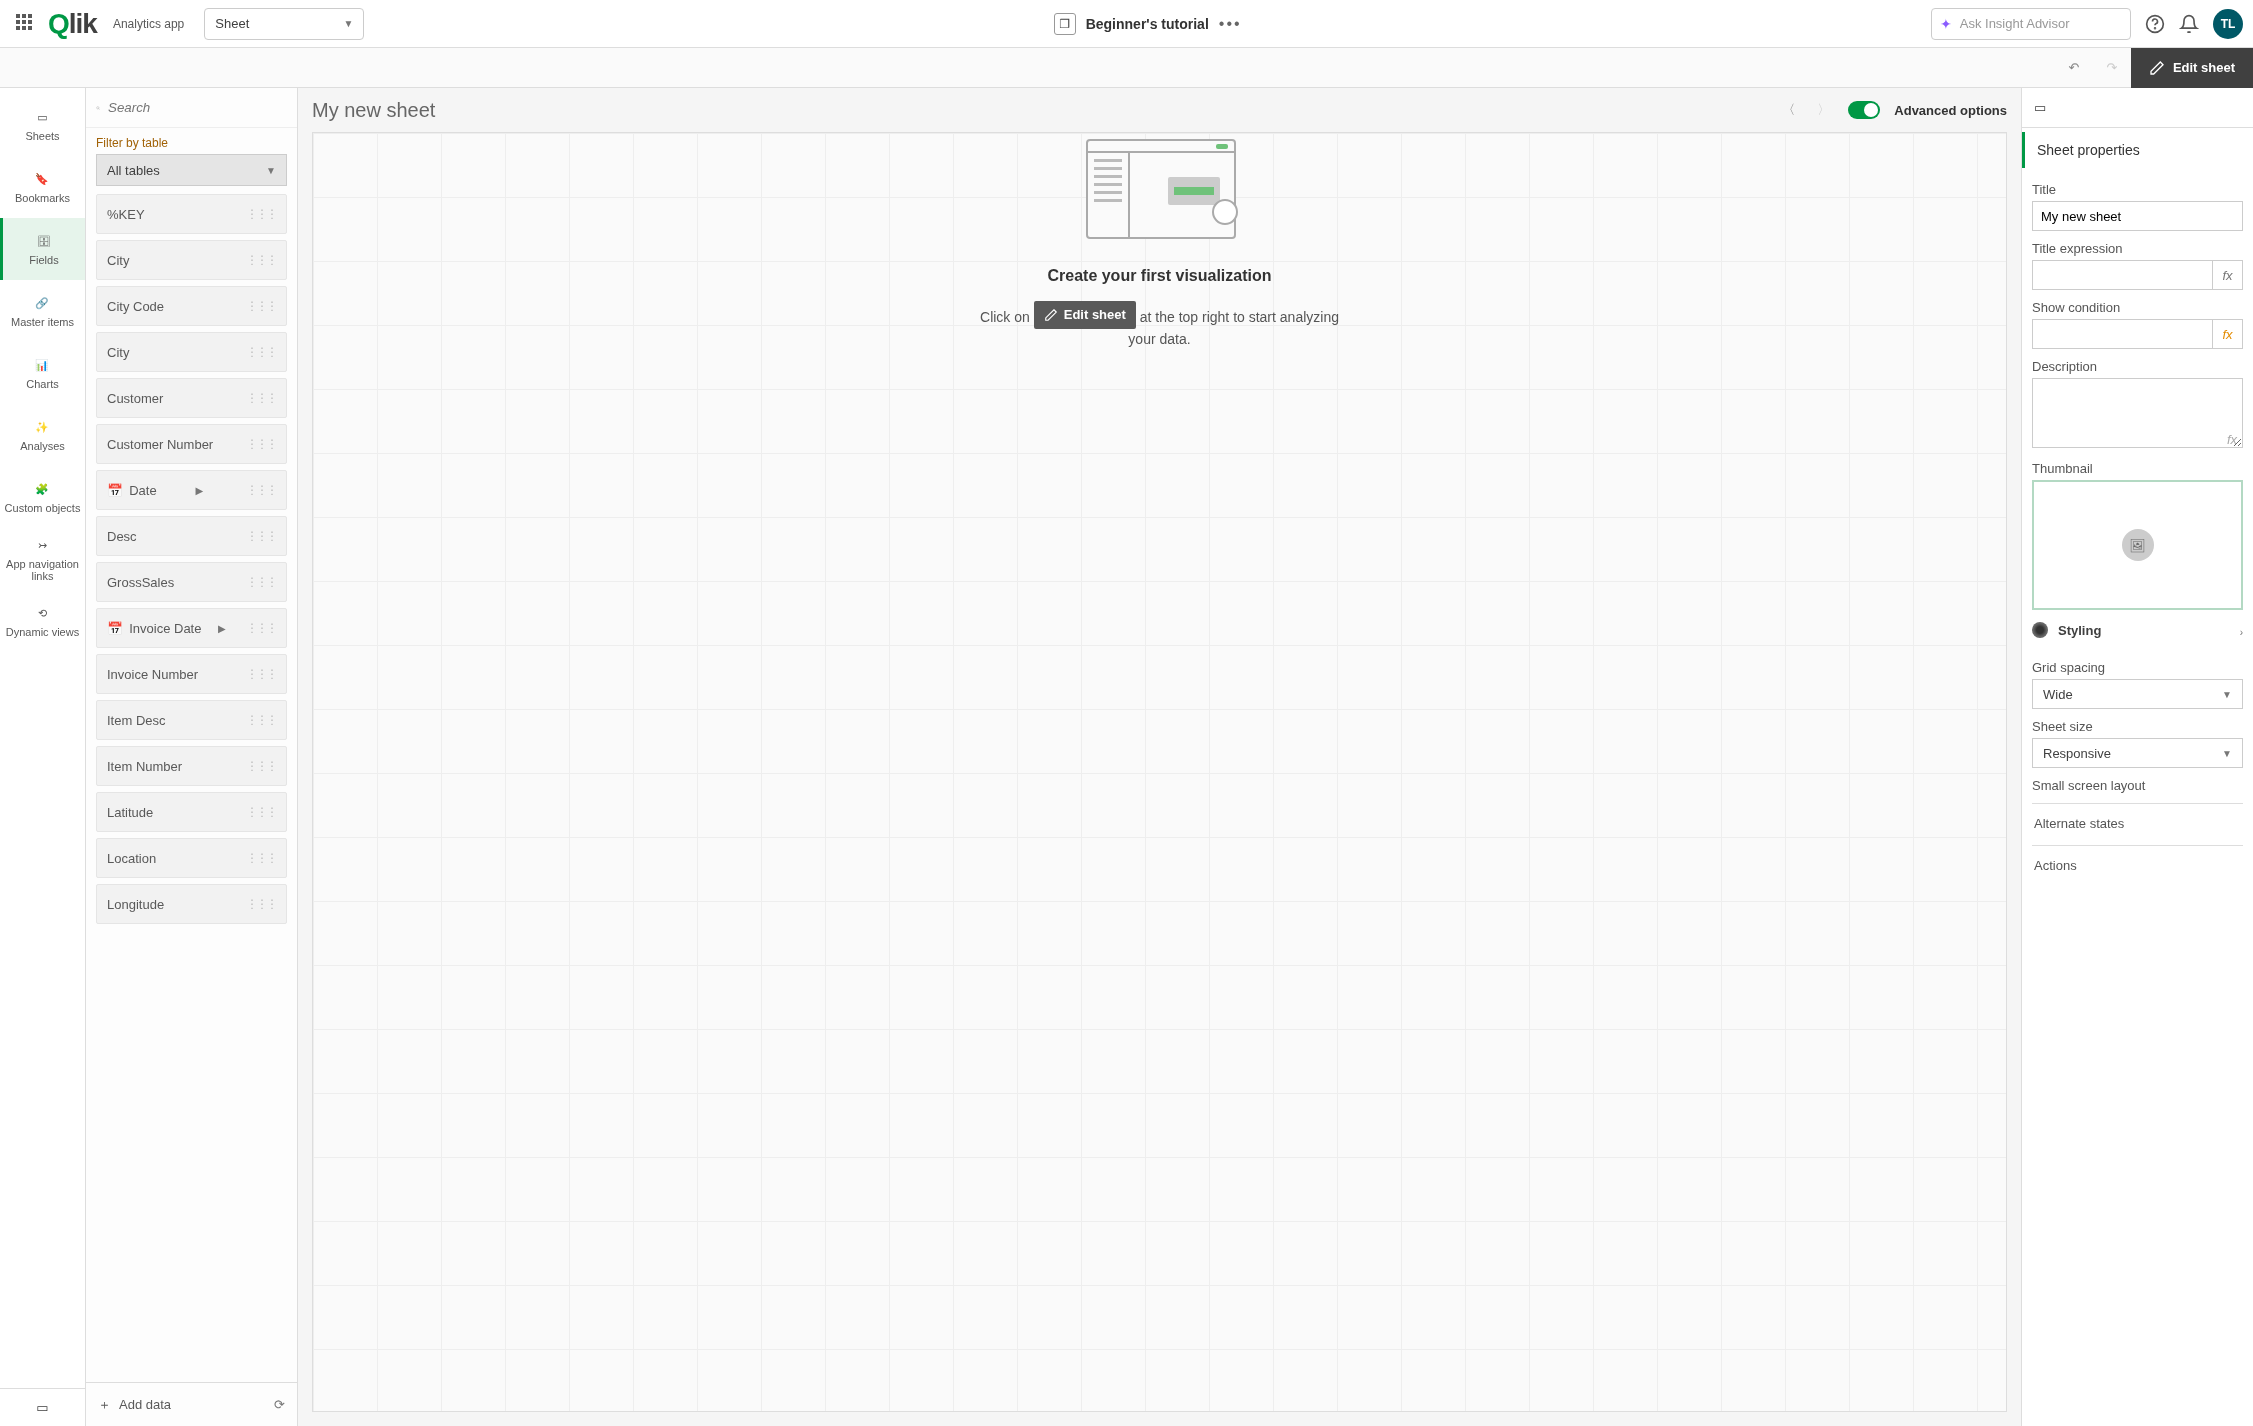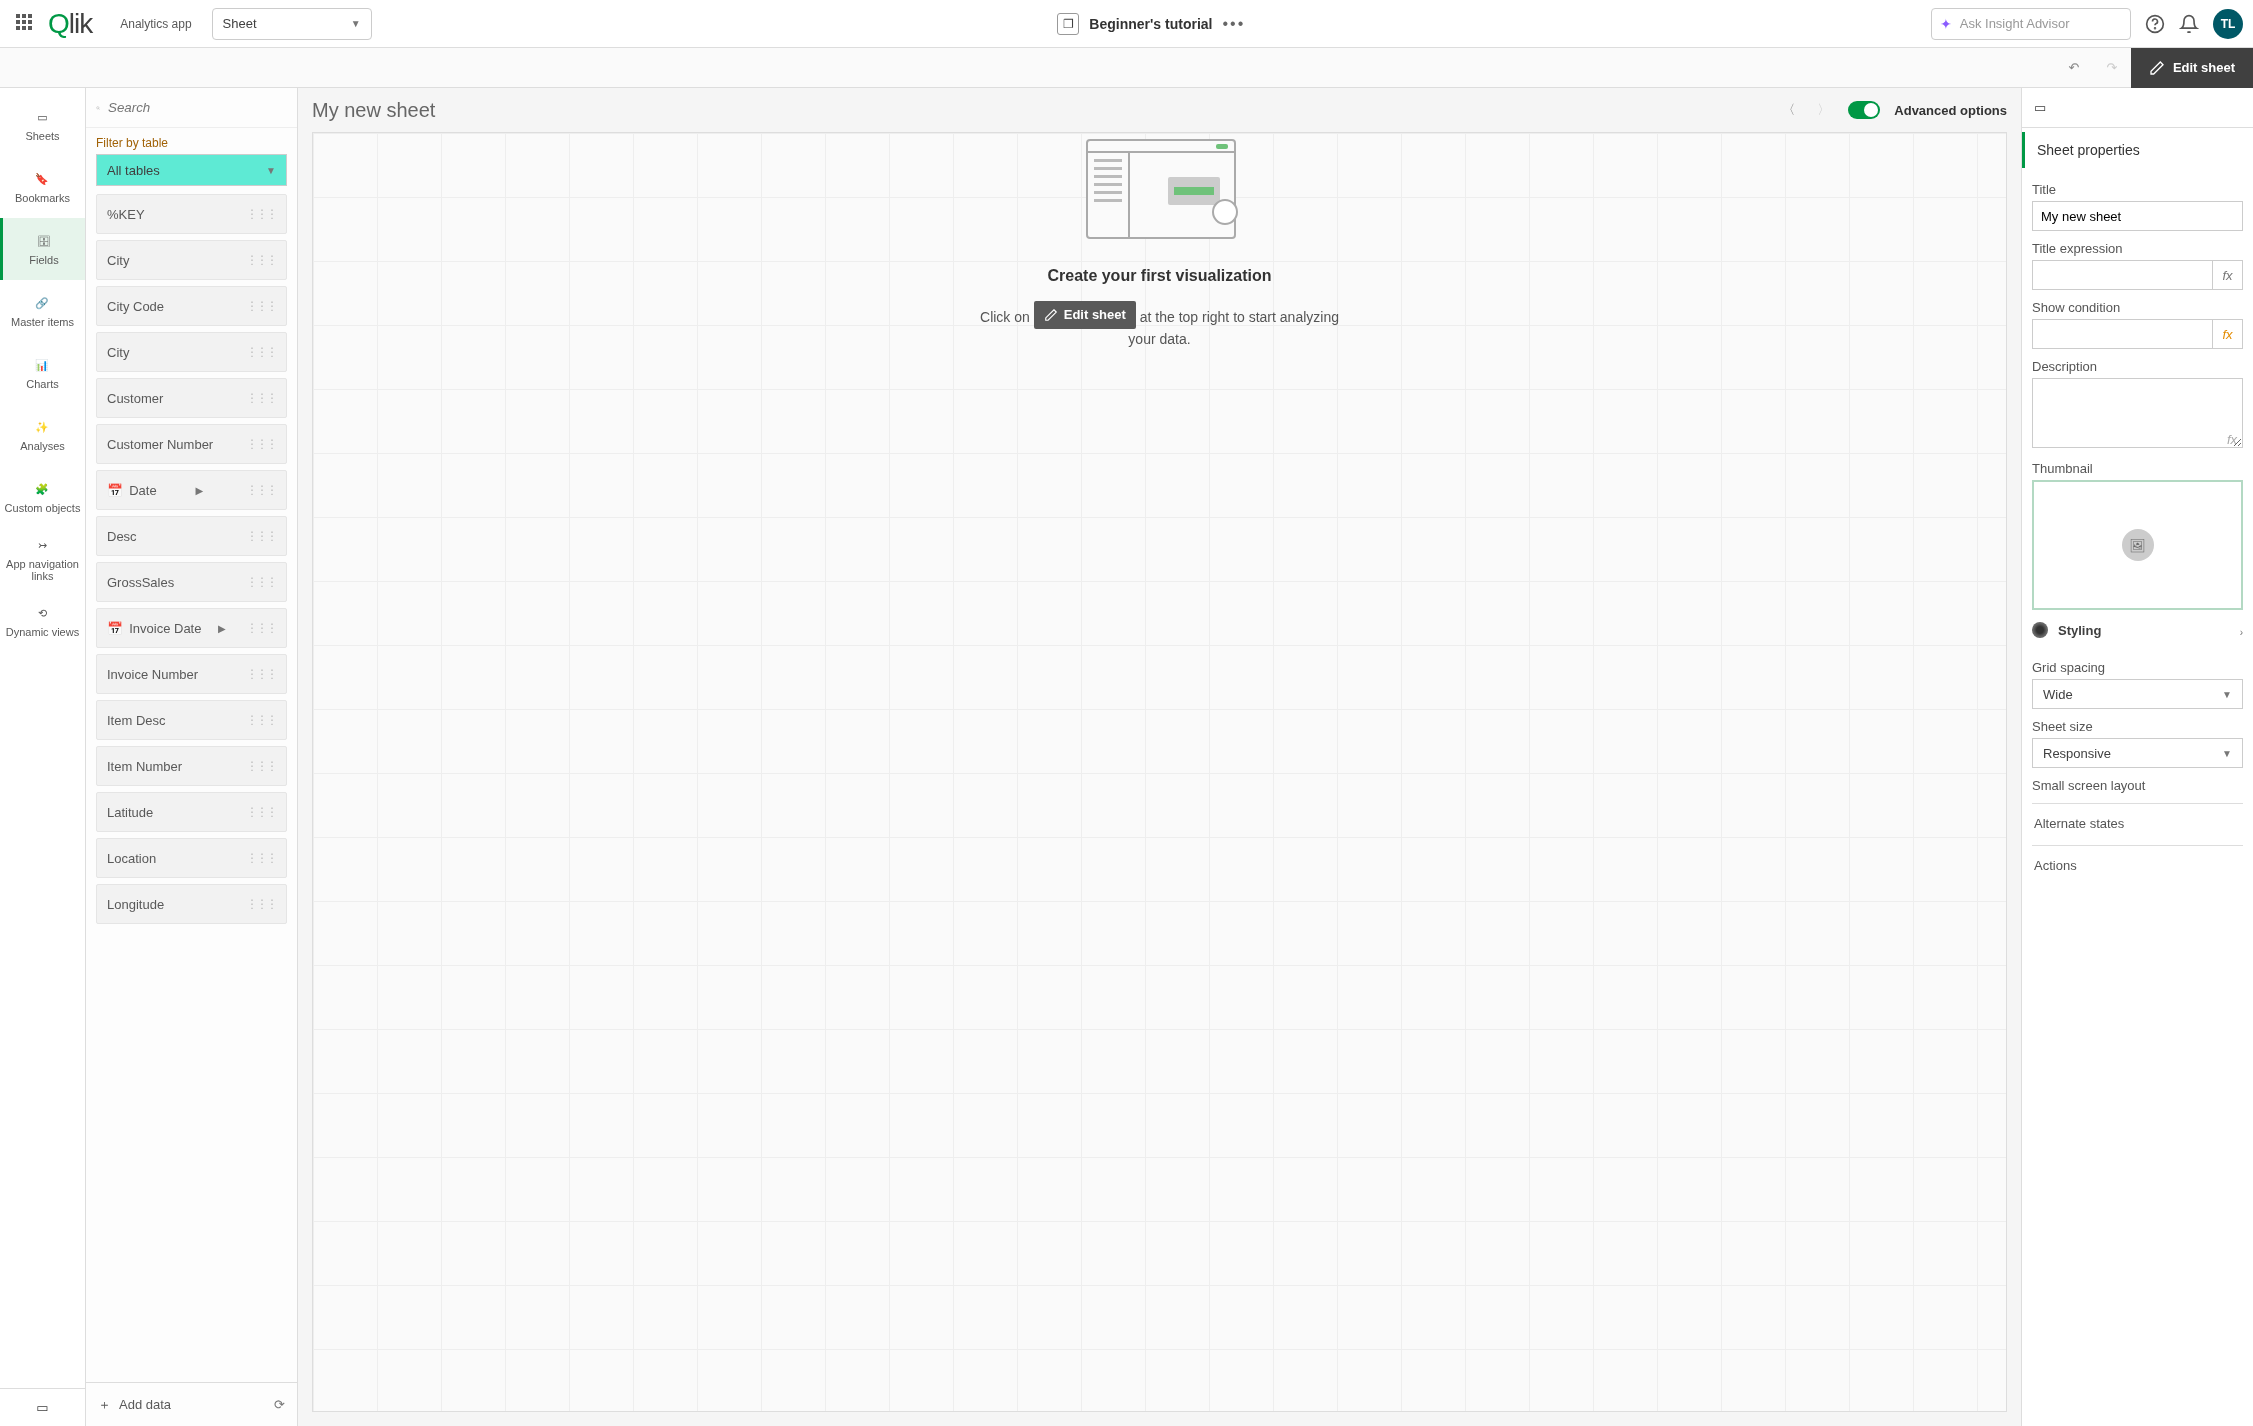--- a/index.html
+++ b/index.html
@@ -3,21 +3,21 @@
 <meta charset="utf-8">
 <style>
 * { box-sizing: border-box; margin: 0; padding: 0; }
 body { font-family: -apple-system, BlinkMacSystemFont, "Segoe UI", Arial, sans-serif; font-size: 13px; color: #404040; background: #fff; overflow: hidden; }
 .app { display: flex; flex-direction: column; height: 100vh; }
 
 
 .topbar { height: 48px; display: flex; align-items: center; padding: 0 10px; border-bottom: 1px solid #ddd; }
 .app-menu { width: 20px; height: 20px; display: grid; grid-template-columns: repeat(3,4px); grid-template-rows: repeat(3,4px); gap: 2px; margin: 0 12px 0 6px; cursor: pointer; }
 .app-menu span { background: #595959; }
-.logo { font-size: 28px; font-weight: 400; color: #404040; letter-spacing: -1px; margin-right: 28px; }
+.logo { font-size: 28px; font-weight: 700; color: #404040; letter-spacing: -1px; margin-right: 16px; }
 .logo .q { color: #009845; }
 .app-name { font-size: 12px; color: #595959; margin-right: 20px; }
 .sheet-dd { display: flex; align-items: center; justify-content: space-between; width: 160px; height: 32px; border: 1px solid #ccc; border-radius: 4px; padding: 0 10px; cursor: pointer; }
 .topbar-center { flex: 1; display: flex; justify-content: center; align-items: center; gap: 10px; }
 .tutorial { display: flex; align-items: center; gap: 10px; }
 .tut-icon { width: 22px; height: 22px; border: 1px solid #999; border-radius: 3px; display: flex; align-items: center; justify-content: center; font-size: 12px; }
 .tutorial-name { font-weight: 600; font-size: 14px; color: #333; }
 .dots { font-size: 16px; letter-spacing: 2px; color: #666; cursor: pointer; }
 .topbar-right { display: flex; align-items: center; gap: 14px; }
 .insight { display: flex; align-items: center; width: 200px; height: 32px; border: 1px solid #ccc; border-radius: 4px; padding: 0 8px; color: #999; }
@@ -44,21 +44,21 @@
 .rail-item { width: 100%; height: 62px; display: flex; flex-direction: column; align-items: center; justify-content: center; gap: 4px; font-size: 11px; color: #595959; cursor: pointer; text-align: center; padding: 0 4px; }
 .rail-item.active { background: #e6f4eb; border-left: 3px solid #009845; }
 .rail-icon { width: 18px; height: 18px; display: flex; align-items: center; justify-content: center; color: #595959; }
 .rail-footer { margin-top: auto; width: 100%; height: 38px; border-top: 1px solid #ddd; display: flex; align-items: center; justify-content: center; }
 
 
 .fields-panel { width: 212px; border-right: 1px solid #ddd; display: flex; flex-direction: column; background: #fdfdfd; }
 .search-row { height: 40px; display: flex; align-items: center; padding: 0 10px; gap: 8px; border-bottom: 1px solid #eee; }
 .search-input { border: none; outline: none; flex: 1; font-style: italic; color: #999; background: transparent; }
 .filter-label { font-size: 12px; color: #a16207; padding: 8px 10px 4px; }
-.table-dd { margin: 0 10px 8px; height: 32px; border: 1px solid #ccc; display: flex; align-items: center; justify-content: space-between; padding: 0 10px; cursor: pointer; background: #5eead4; }
+.table-dd { margin: 0 10px 8px; height: 32px; border: 1px solid #ccc; display: flex; align-items: center; justify-content: space-between; padding: 0 10px; cursor: pointer; background: #e5e5e5; }
 .fields-list { flex: 1; overflow-y: auto; padding: 0 10px; }
 .field-item { height: 40px; margin-bottom: 6px; background: #f2f2f2; border: 1px solid #e5e5e5; border-radius: 2px; display: flex; align-items: center; padding: 0 10px; cursor: grab; font-size: 13px; color: #595959; }
 .field-item .date-icon { margin-right: 6px; color: #777; }
 .field-item .expand { margin-left: auto; margin-right: 4px; color: #777; font-size: 10px; }
 .drag-handle { margin-left: auto; color: #bbb; font-size: 12px; letter-spacing: -2px; }
 .fields-footer { height: 44px; border-top: 1px solid #ddd; display: flex; align-items: center; justify-content: space-between; padding: 0 12px; }
 .add-data { display: flex; align-items: center; gap: 8px; cursor: pointer; color: #595959; font-size: 13px; }
 .refresh { cursor: pointer; color: #777; }
 
 

